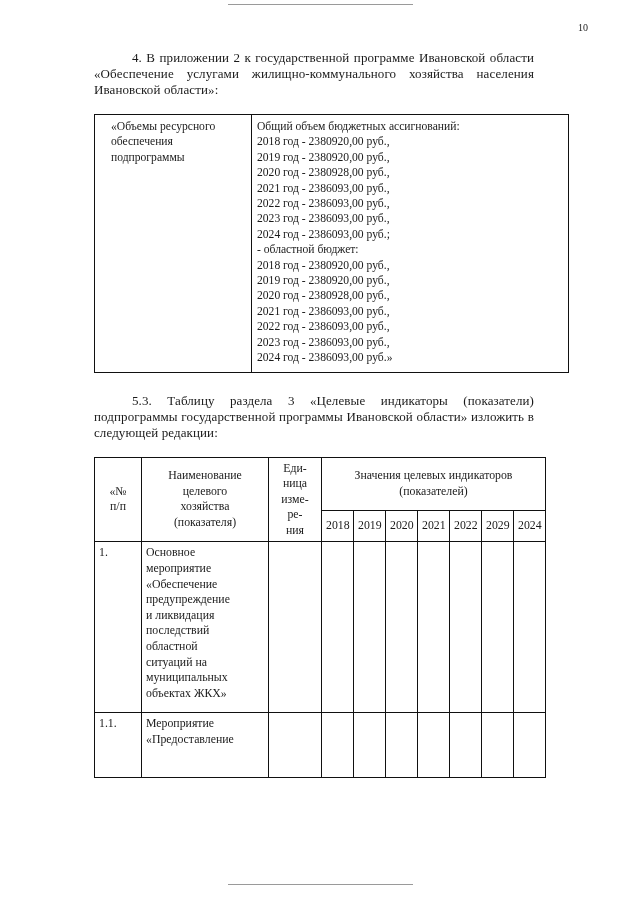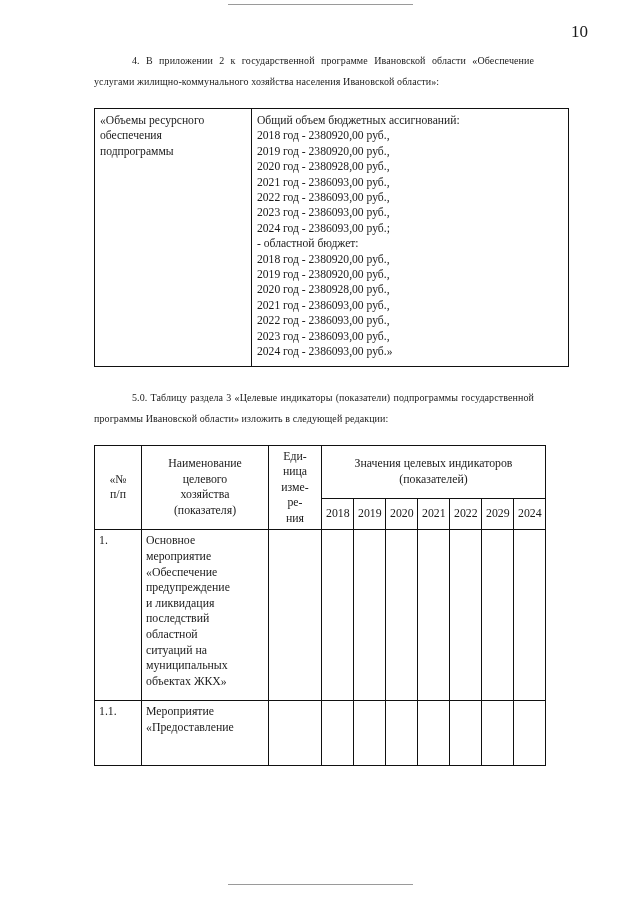--- a/index.html
+++ b/index.html
@@ -35,32 +35,32 @@
     top: 884px;
     left: 228px;
     width: 185px;
     height: 1px;
     background: #9a9a9a;
   }
   .page-number {
     position: absolute;
     top: 22px;
     right: 52px;
-    font-size: 17px;
+    font-size: 10px;
   }
   .content {
     position: absolute;
     top: 50px;
     left: 94px;
     width: 452px;
   }
   p.para {
     margin: 0 12px 0 0;
-    font-size: 10px;
-    line-height: 21px;
+    font-size: 13px;
+    line-height: 16px;
     text-align: justify;
     text-indent: 38px;
     letter-spacing: 0.1px;
   }
   p.para + p.para {
     margin-top: 1px;
   }
   .spacer-20 { height: 20px; }
 
   
@@ -77,20 +77,21 @@
     font-size: 11.6px;
     line-height: 15.4px;
   }
   table.budget td.left {
     width: 146px;
     text-align: justify;
   }
   table.budget td.left span.jline {
     display: block;
     text-align: justify;
+    margin-left: 11px;
   }
   table.budget td.right {
     width: 306px;
   }
   .bline { display: block; white-space: nowrap; }
 
   
   table.indicators {
     border-collapse: collapse;
     width: 452px;
@@ -159,21 +160,21 @@
           <span class="bline">2022 год - 2386093,00 руб.,</span>
           <span class="bline">2023 год - 2386093,00 руб.,</span>
           <span class="bline">2024 год - 2386093,00 руб.»</span>
         </td>
       </tr>
     </tbody>
       </table>
 
     <div class="spacer-20"></div>
 
-    <p class="para">5.0. Таблицу раздела 3 «Целевые индикаторы (показатели) подпрограммы государственной программы Ивановской области» изложить в следующей редакции:</p>
+    <p class="para">5.3. Таблицу раздела 3 «Целевые индикаторы (показатели) подпрограммы государственной программы Ивановской области» изложить в следующей редакции:</p>
 
     <table class="indicators">
       <tbody>
           <tr>
         <th class="col-num" rowspan="2">
           <span class="bline">«№</span>
           <span class="bline">п/п</span>
         </th>
         <th class="col-name" rowspan="2">
           <span class="bline">Наименование</span>

